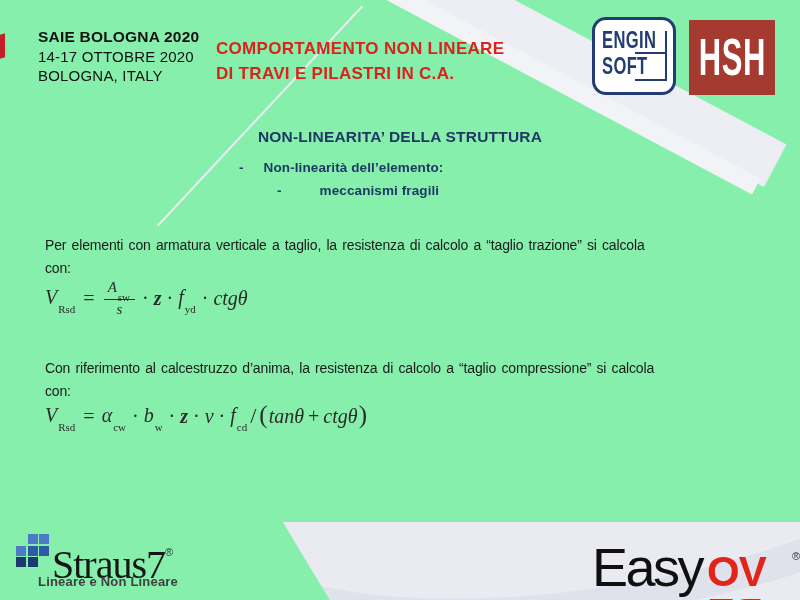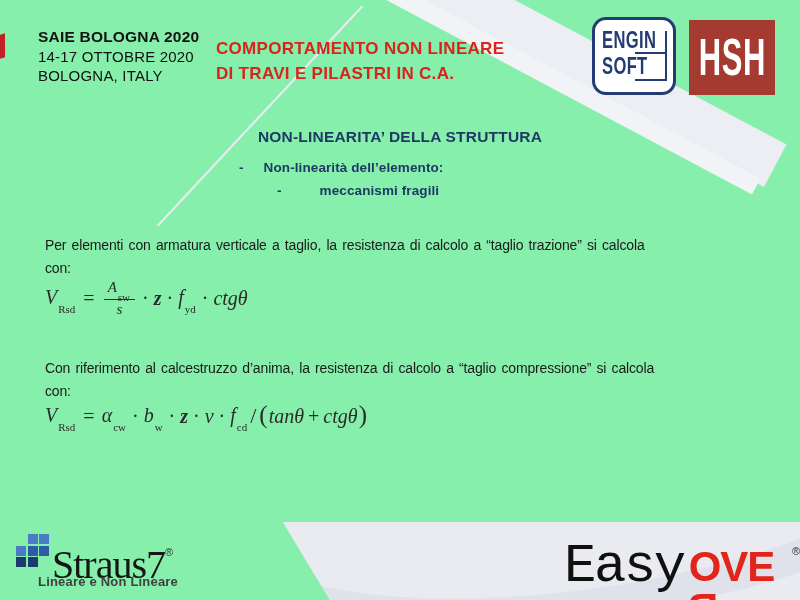--- a/index.html
+++ b/index.html
@@ -104,22 +104,22 @@
     font-family:"Liberation Serif", serif; font-size:40px; line-height:40px;
     letter-spacing:-1px; }
   .straus-reg { font-size:11px; vertical-align:22px; letter-spacing:0;
     color:#333; font-family:"Liberation Sans", sans-serif; }
   .straus-tag { position:absolute; left:22px; top:42px; color:#3f3f3f;
     font-weight:700; font-size:13px; letter-spacing:0.2px; }
 
   
   .easyover { position:absolute; left:564px; top:540px; z-index:3;
     display:flex; align-items:baseline; }
-  .easy { font-family:Liberation Mono, monospace; font-size:54px; line-height:1;
-    color:#101010; letter-spacing:-2.5px; }
+  .easy { font-family:Liberation Sans, sans-serif; font-size:54px; line-height:1;
+    color:#101010; letter-spacing:-2.5px;margin-left:28px; }
   .over { margin-left:5px; color:var(--easy_red); font-weight:700;
     font-size:42px; line-height:1; letter-spacing:-1px;
     font-family:"Liberation Sans", sans-serif; }
   .over .ltr { display:inline-block; }
   .over .rflip { transform:scaleX(-1); }
   .eo-reg { font-size:11px; color:#333; transform:translateY(-26px);
     display:inline-block; margin-left:2px;
     font-family:"Liberation Sans", sans-serif; }
 </style>
 </head>

